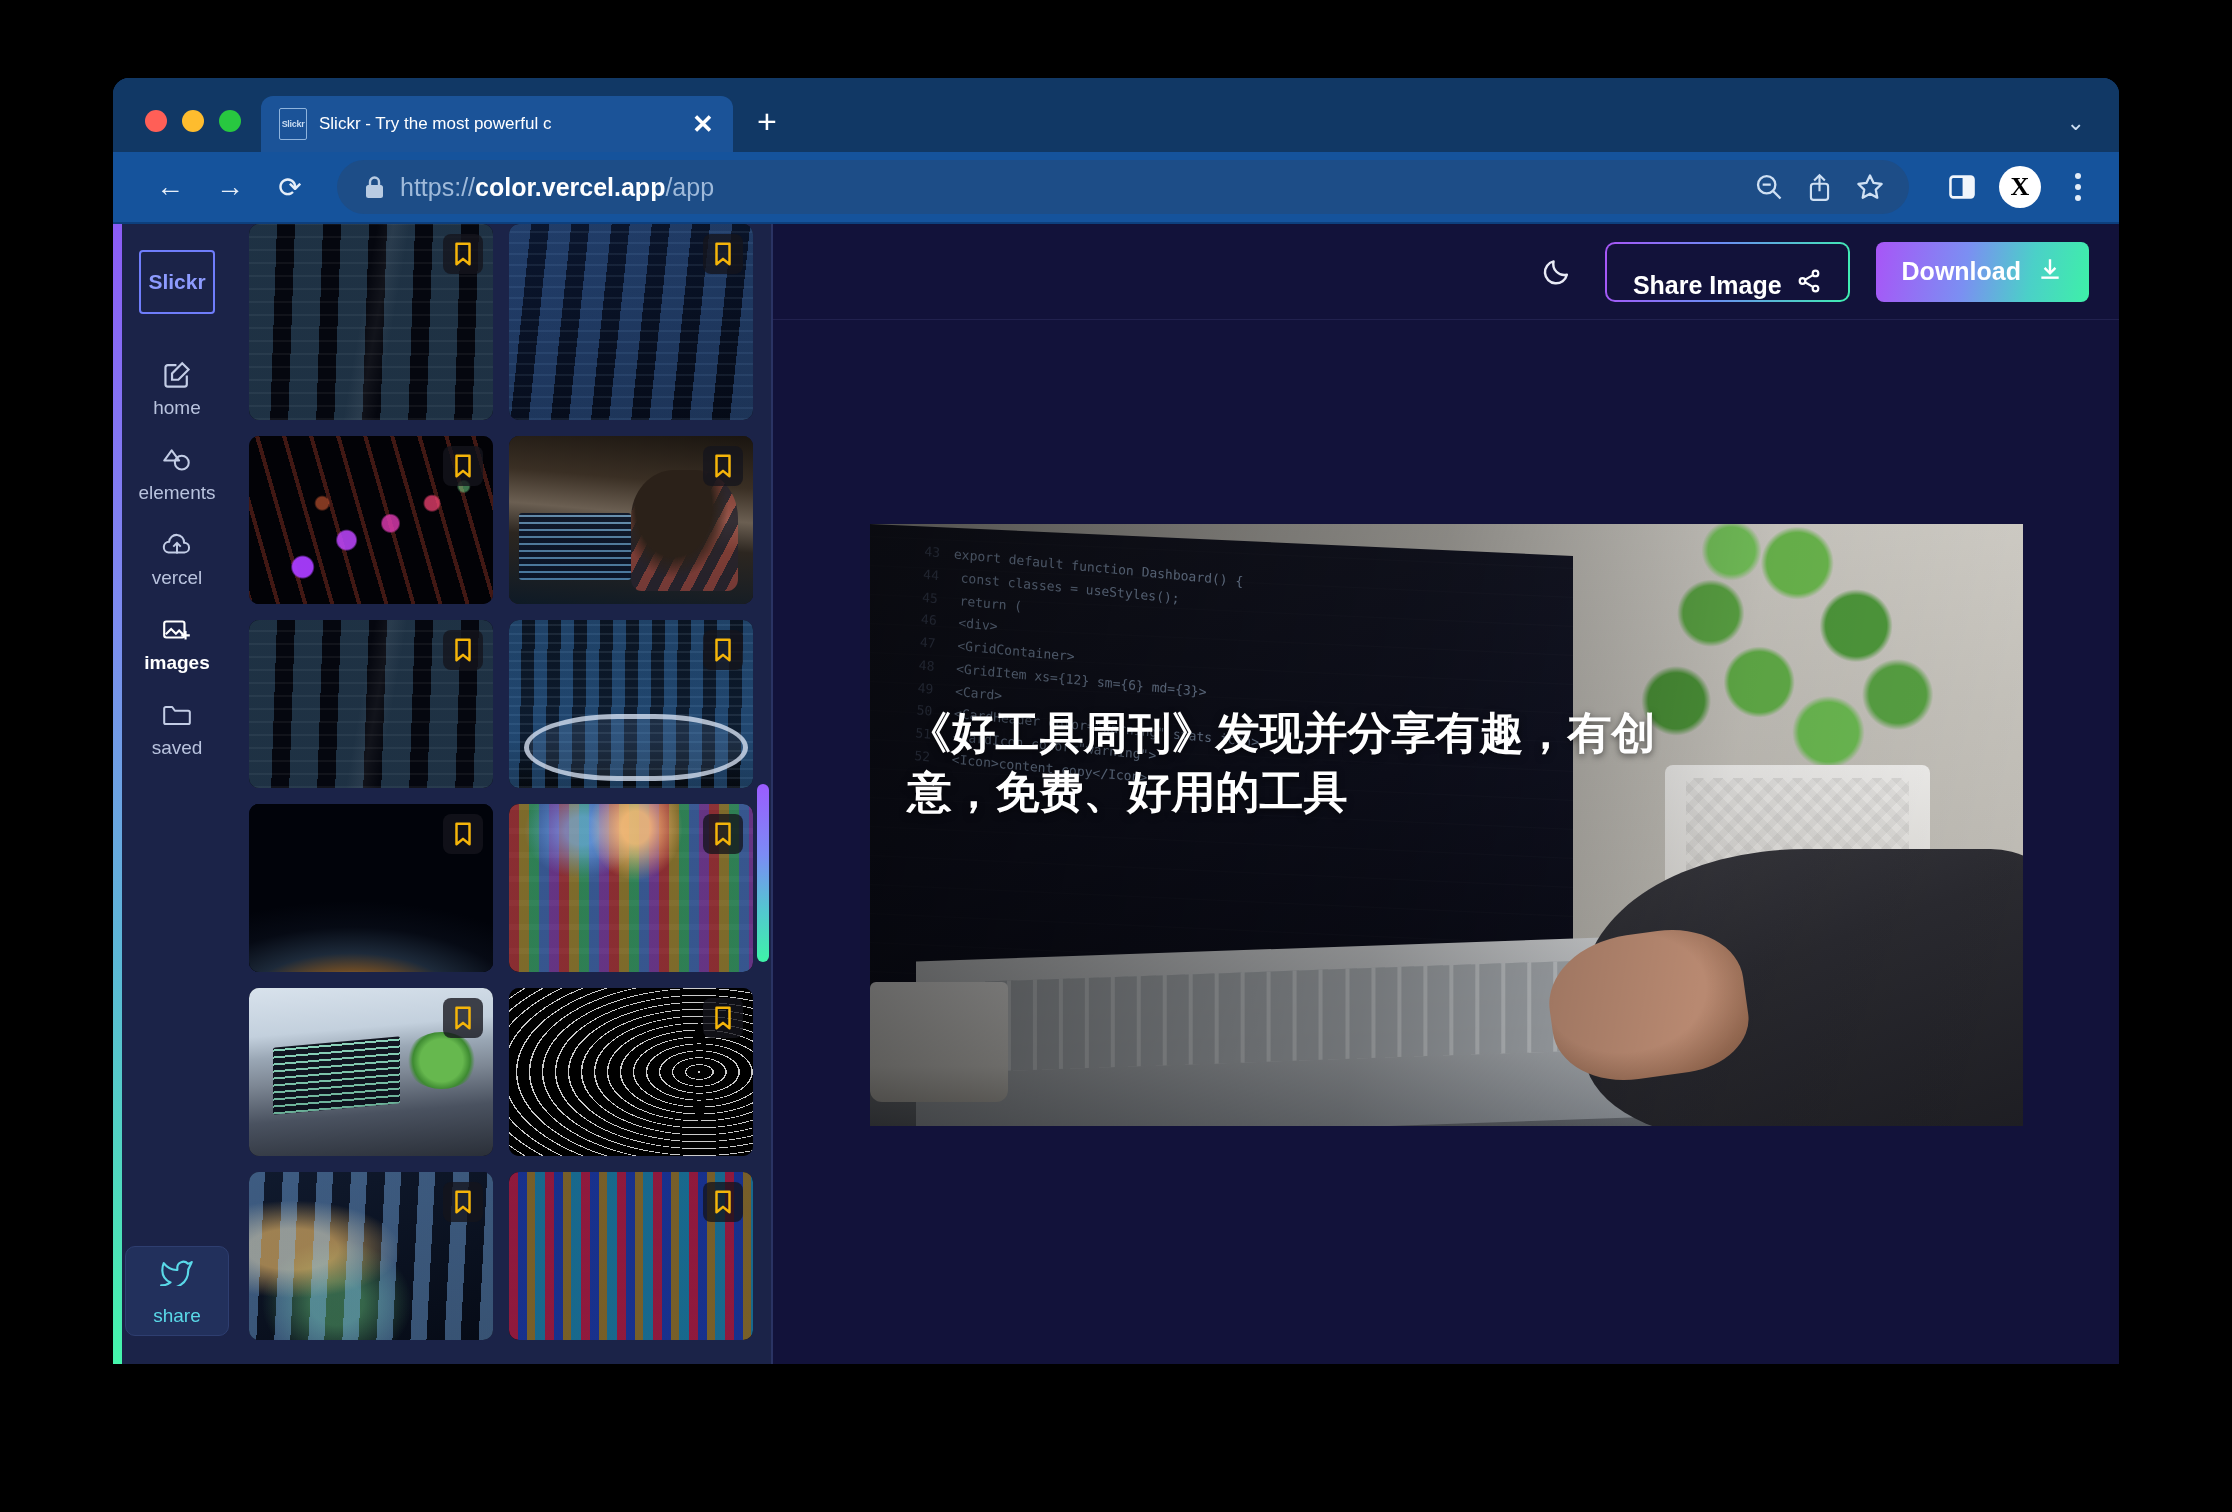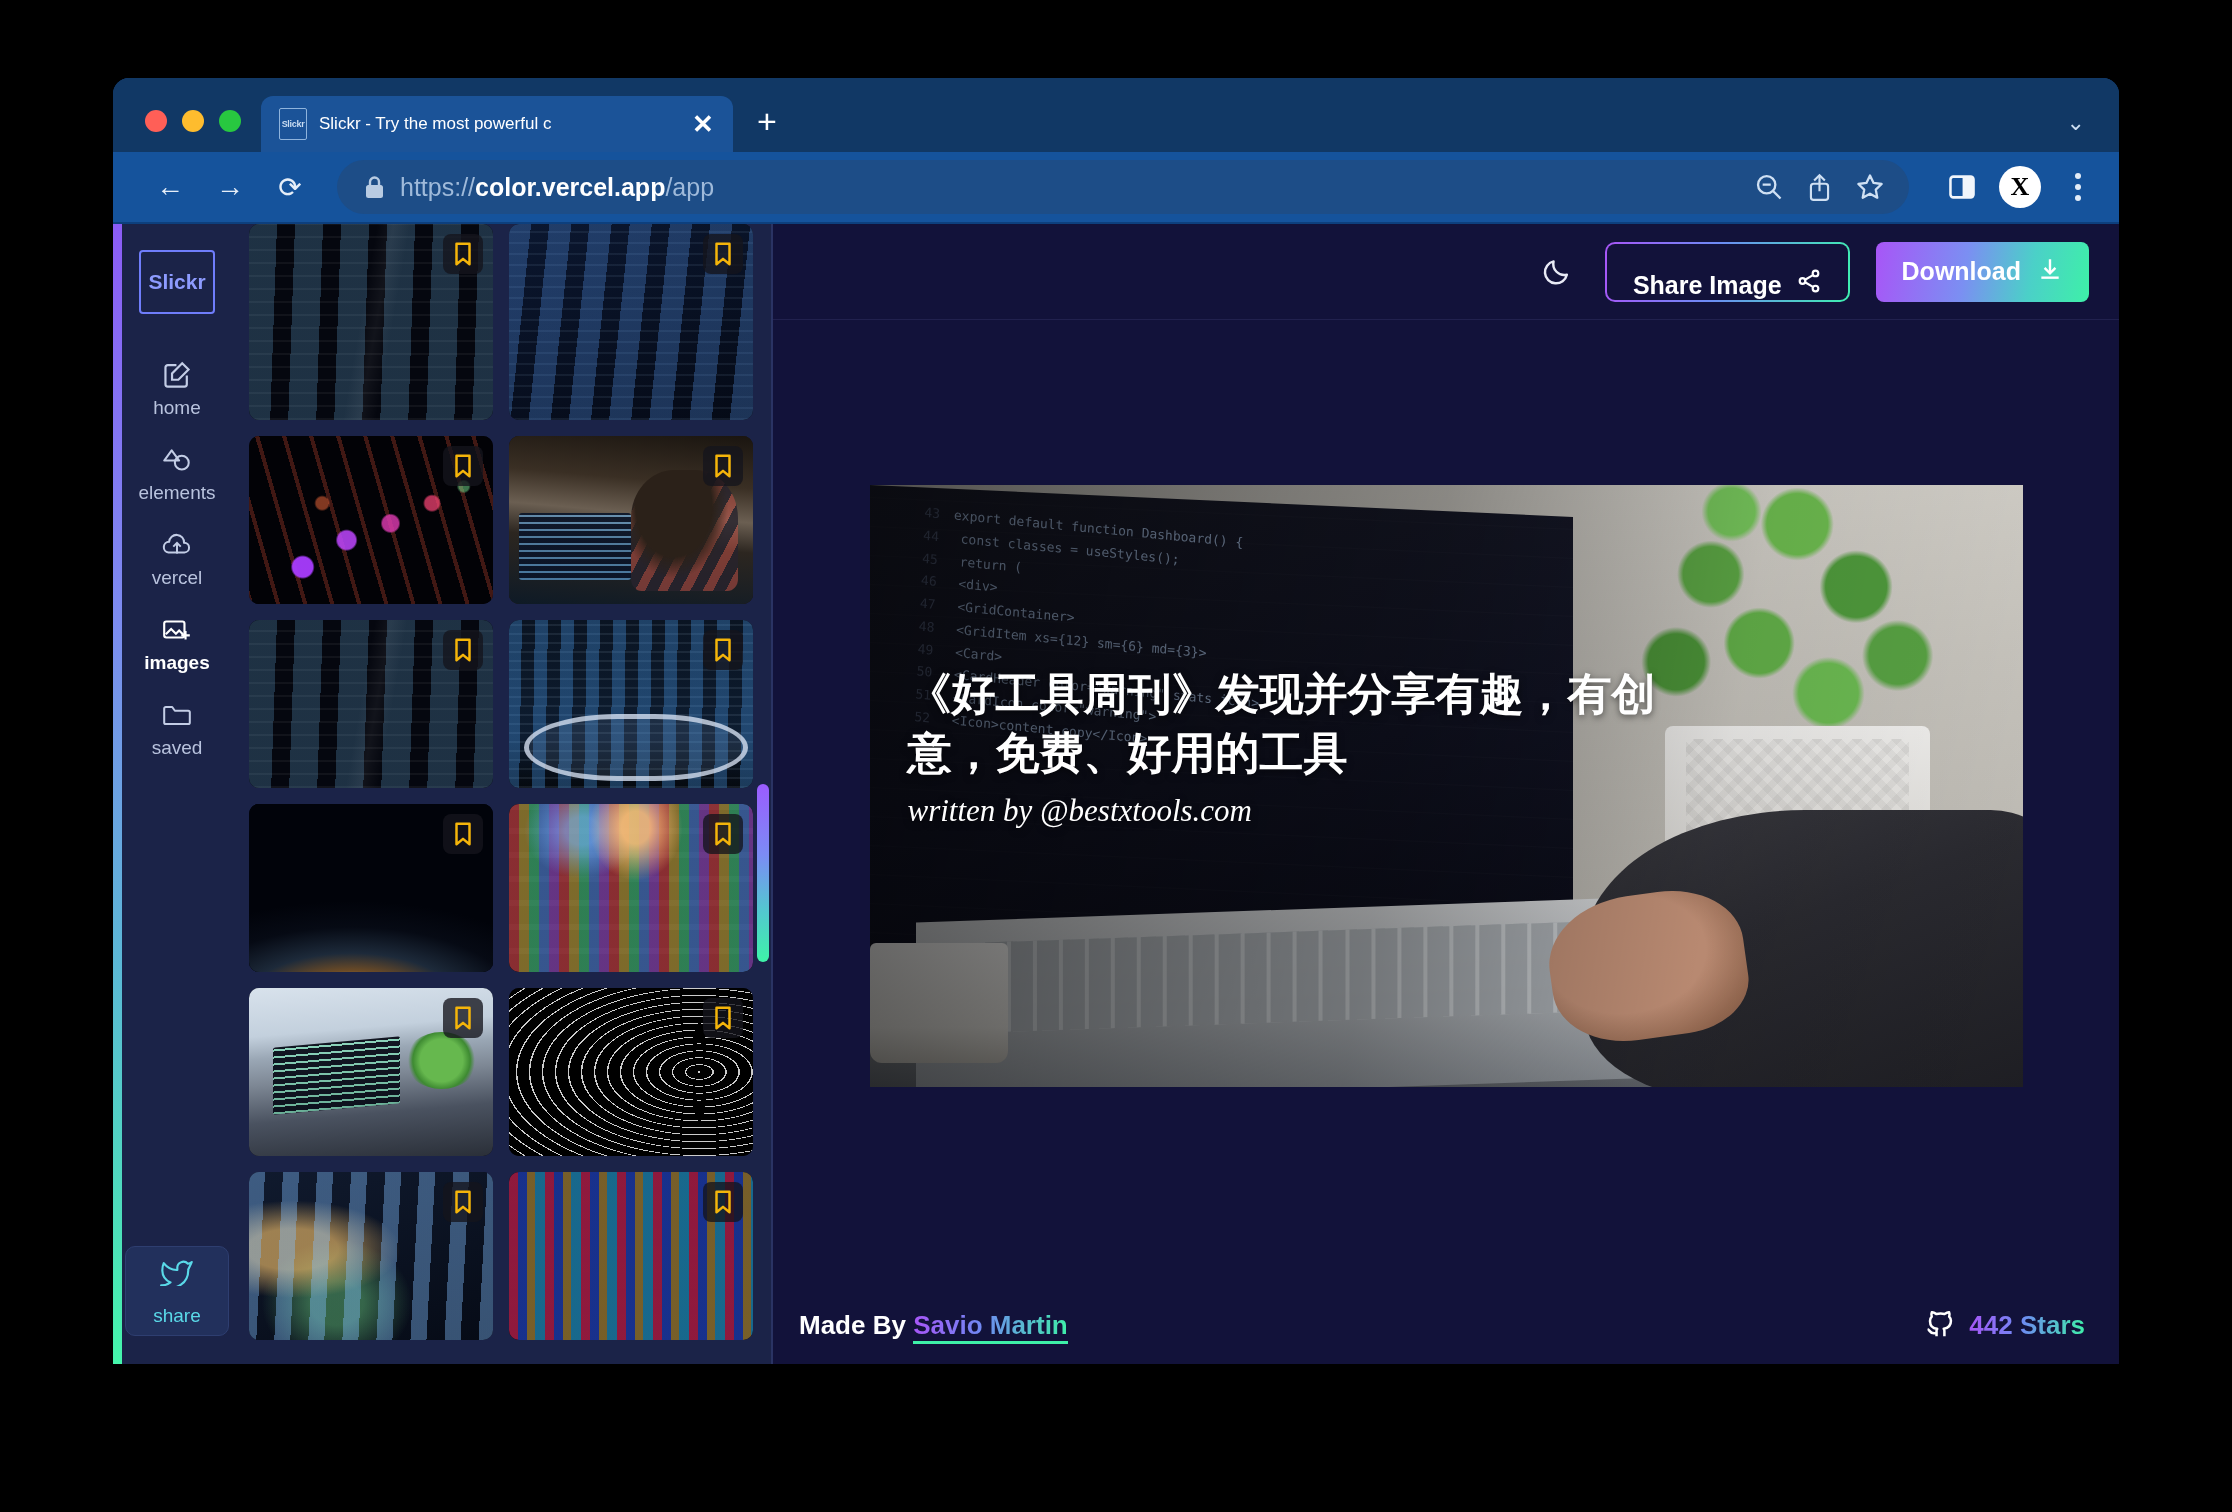--- a/index.html
+++ b/index.html
@@ -878,34 +878,20 @@
             <div class="ph-laptop-base"></div>
             <div class="ph-keys"></div>
             <div class="ph-mug"></div>
             <div class="ph-arm"></div>
             <div class="ph-hand"></div>
             <div class="ph-darken"></div>
           </div>
 
           <div class="poster-text">
             <div class="poster-title">《好工具周刊》发现并分享有趣，有创意，免费、好用的工具</div>
-            <div class="poster-byline">written by @bestxtools.com</div>
           </div>
         </div>
       </div>
 
-      <div class="editor-footer">
-        <div class="made-by">
-          <span>Made By </span><span class="name">Savio Martin</span>
-        </div>
-        <div class="stars">
-          <span>
-            <svg width="32" height="32" viewBox="0 0 24 24" fill="none" stroke="#ffffff" stroke-width="1.9">
-                <path d="M9 19.5c-4.5 1.4-4.5-2.4-6.3-2.9m12.6 5.4v-3.6c0-1 .1-1.5-.5-2.1 2.7-.3 5.4-1.3 5.4-5.9a4.6 4.6 0 0 0-1.3-3.2 4.3 4.3 0 0 0-.1-3.2s-1-.3-3.4 1.3a11.6 11.6 0 0 0-6 0C6.9 3.7 5.9 4 5.9 4a4.3 4.3 0 0 0-.1 3.2A4.6 4.6 0 0 0 4.5 10.5c0 4.5 2.7 5.6 5.4 5.9-.4.4-.5.9-.5 1.5v4.1" stroke-linejoin="round"></path>
-              </svg>
-          </span>
-          <span class="stars-label">442 Stars</span>
-        </div>
-      </div>
 
     </section>
   </div>
 </div>
 
 </body></html>

